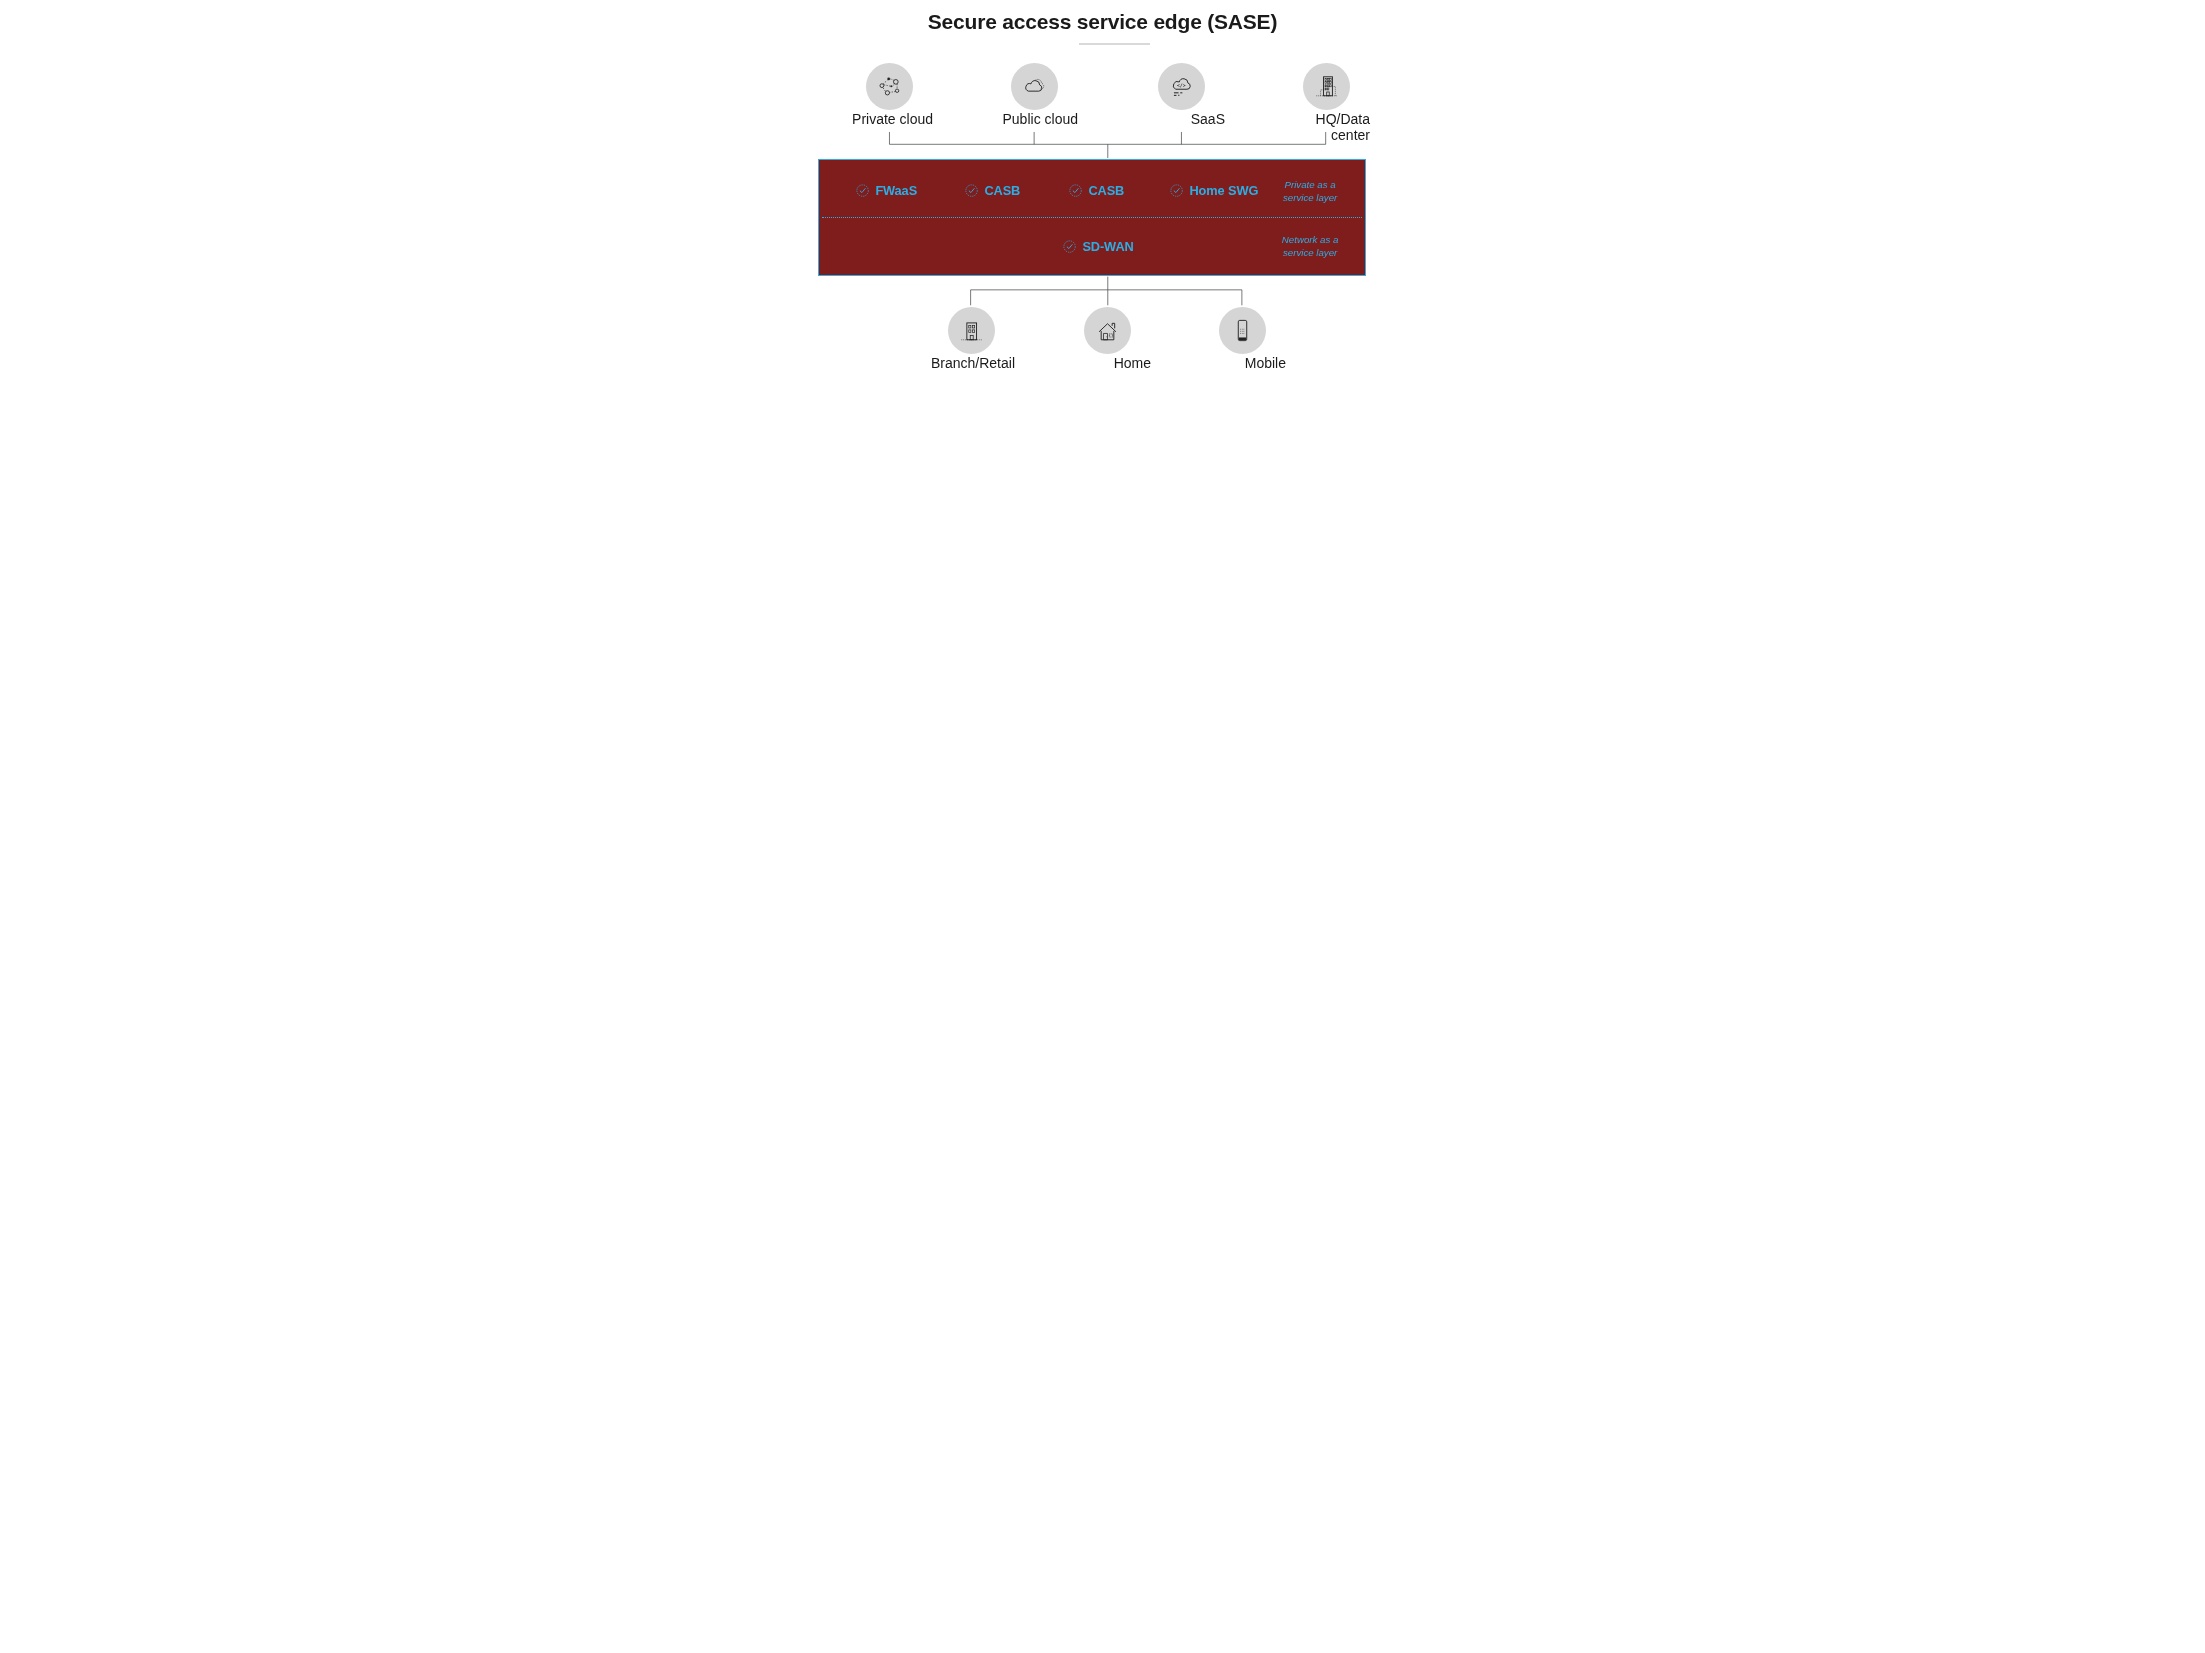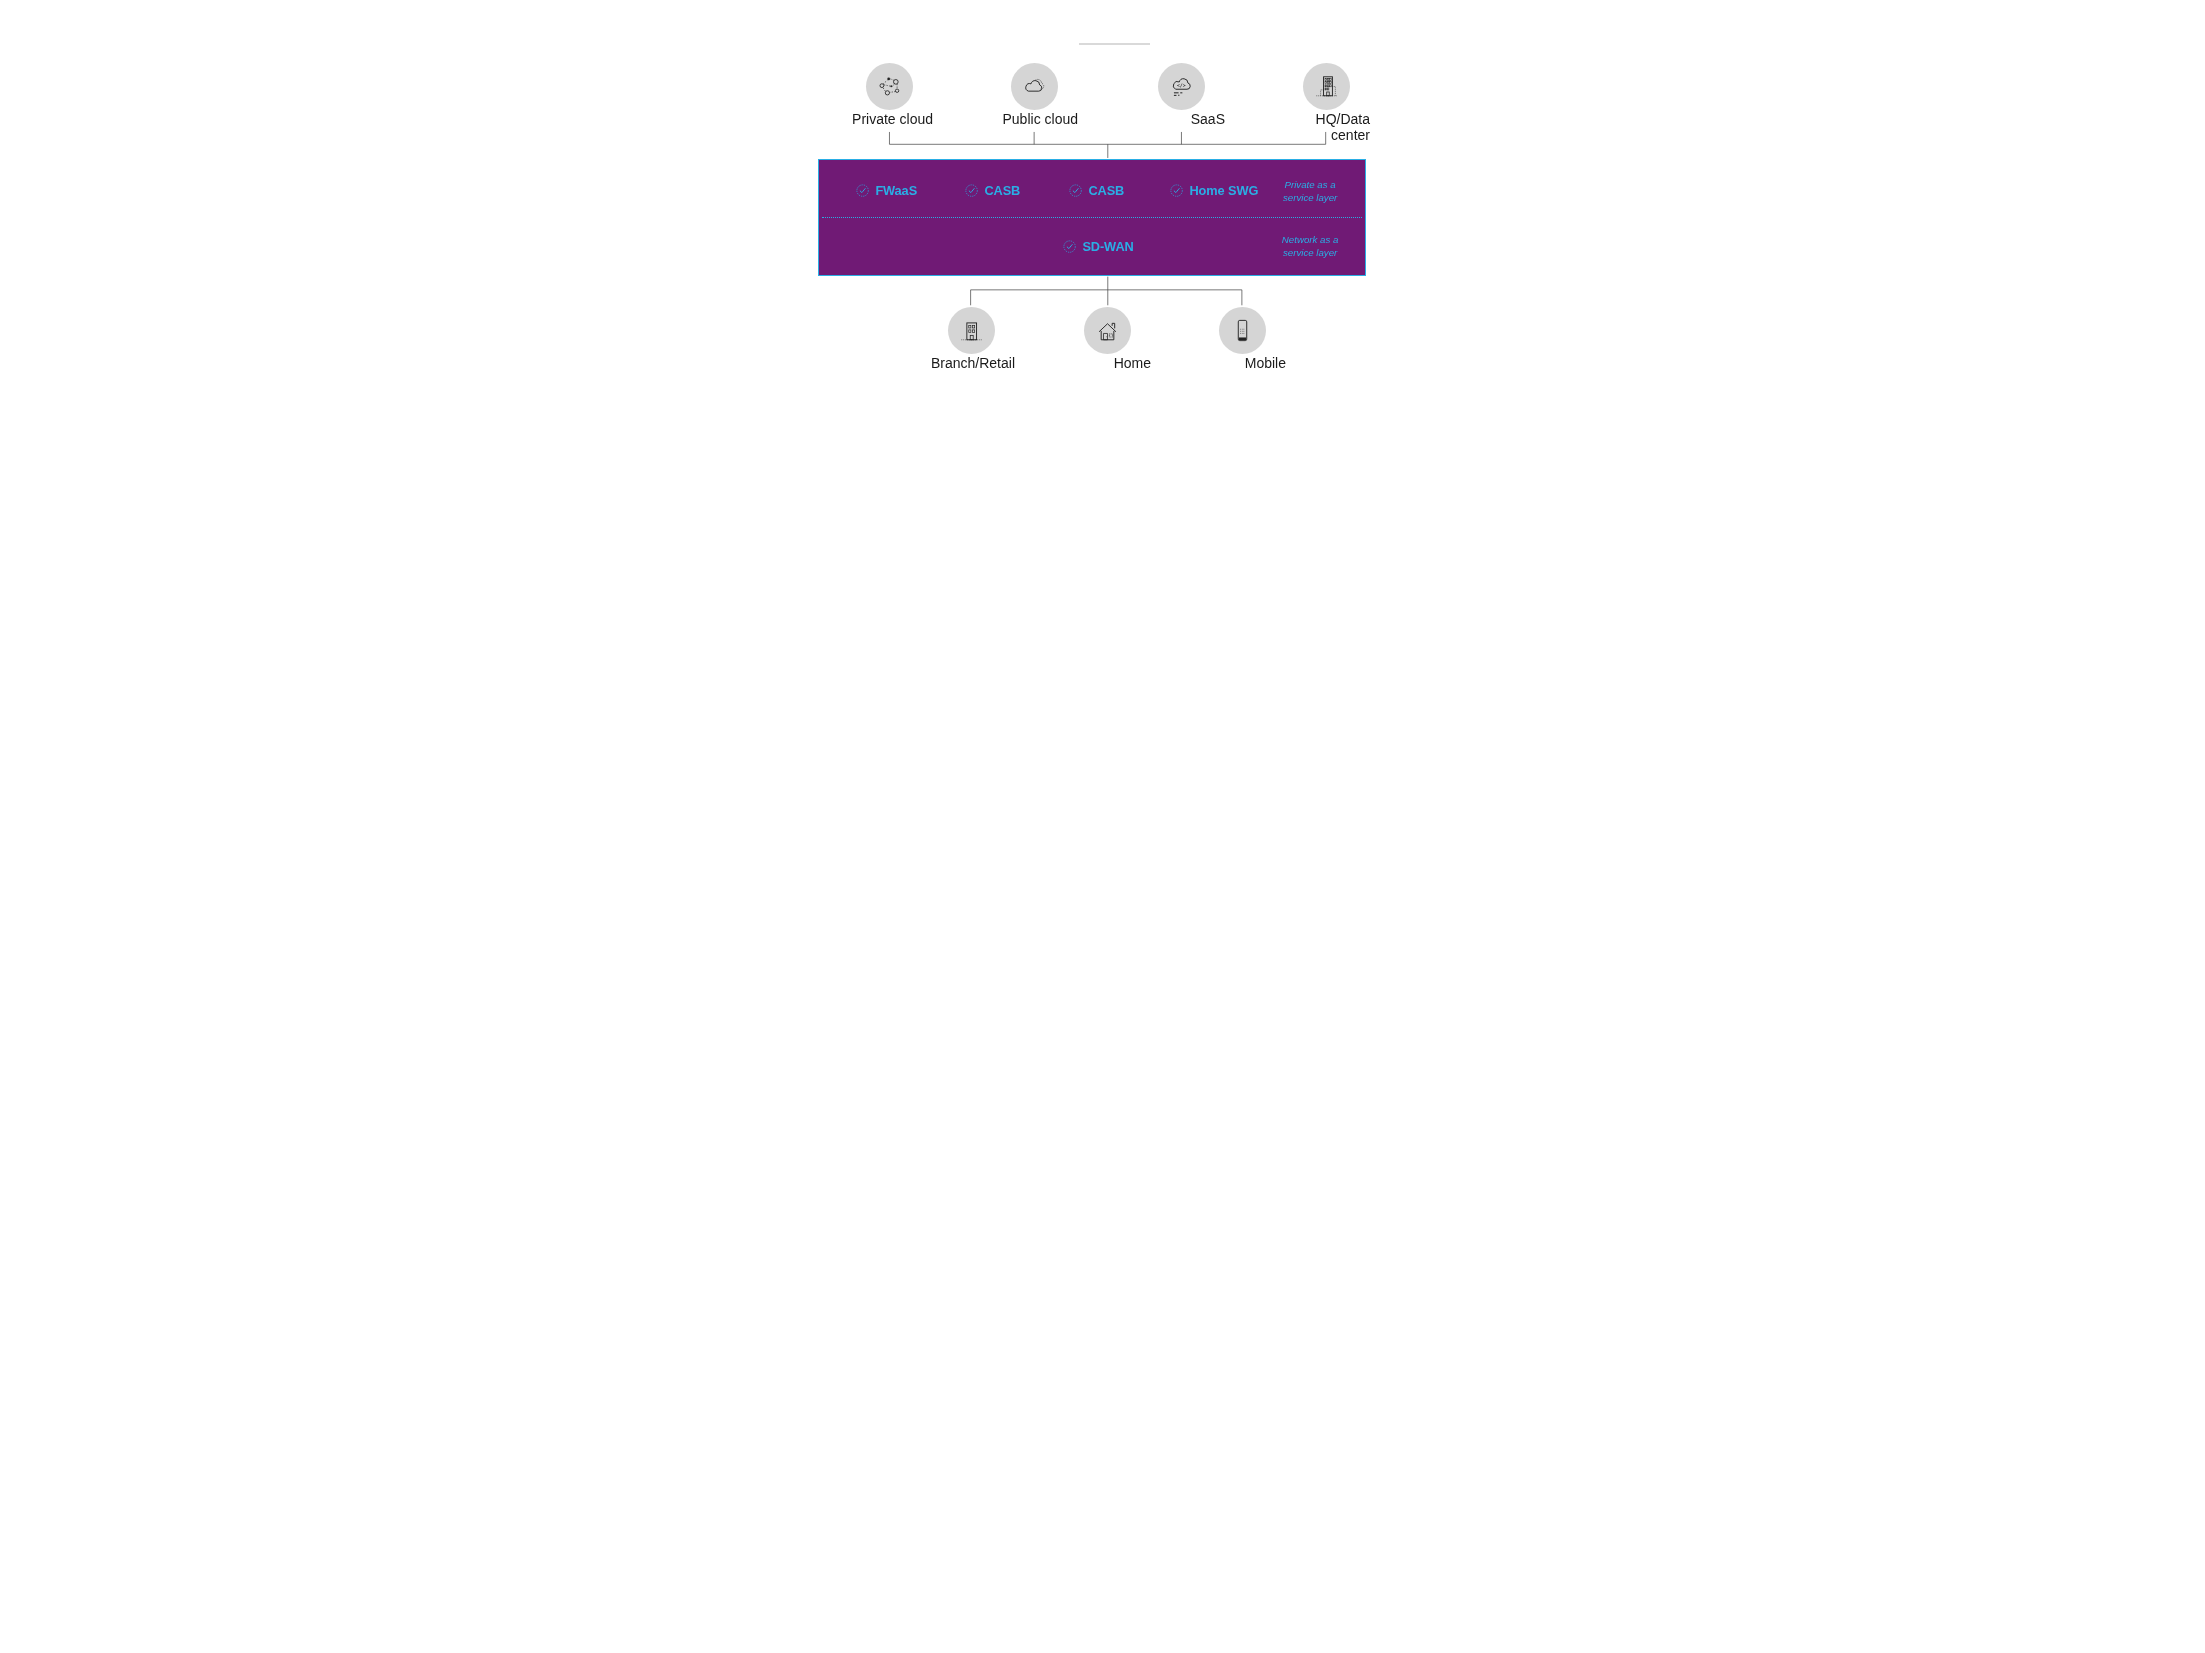--- a/index.html
+++ b/index.html
@@ -19,36 +19,37 @@
   .title-divider{position:absolute;left:317px;top:43px;width:71px;height:1.8px;background:var(--divider);}
 
   .connectors{position:absolute;left:0;top:0;pointer-events:none;color:var(--connector);}
 
   .node{position:absolute;width:88px;text-align:center;}
   .node-circle{width:47px;height:47px;border-radius:50%;background:var(--node-circle);
                margin:0 auto;display:flex;align-items:center;justify-content:center;}
   .node-label{margin-top:1px;font-size:14px;color:var(--text);text-align:right;}
 
   .sase-box{position:absolute;left:56px;top:159px;width:548px;height:117px;
-            border:0.9px solid var(--accent);background:#701a75;}
+            border:0.9px solid var(--accent);background:#7f1d1d;}
   .dotted-divider{position:absolute;left:2.6px;right:2.6px;top:57px;border-top:1.1px dotted var(--accent);}
 
   .service{position:absolute;display:flex;align-items:center;gap:6.2px;height:13.2px;}
   .service-label{font-size:12.8px;font-weight:800;color:var(--accent);letter-spacing:-0.1px;}
   .check{display:flex;align-items:center;}
   .check svg circle,.check svg path{stroke:var(--accent);}
 
   .layer-label{position:absolute;width:79px;text-align:center;font-size:9.7px;font-style:italic;
                color:var(--accent);line-height:12.8px;}
 </style>
 </head>
 <body>
 
 <div class="canvas">
 
+  <h1 class="title">Secure access service edge (SASE)</h1>
   <div class="title-divider"></div>
 
   <svg class="connectors" width="681" height="383" viewBox="0 0 1544 868">
     <g fill="none" stroke="currentColor" stroke-width="1.6">
       <path d="M289 299 V327 M617 299 V327 M951 299 V327 M1278 299 V327 M289 327 H1278 M784 327 V358"></path>
       <path d="M784 627 V657 M473 657 H1088 M473 657 V692 M784 657 V692 M1088 657 V692"></path>
     </g>
   </svg>
 
   <div class="node" style="left:83px;top:63px">

